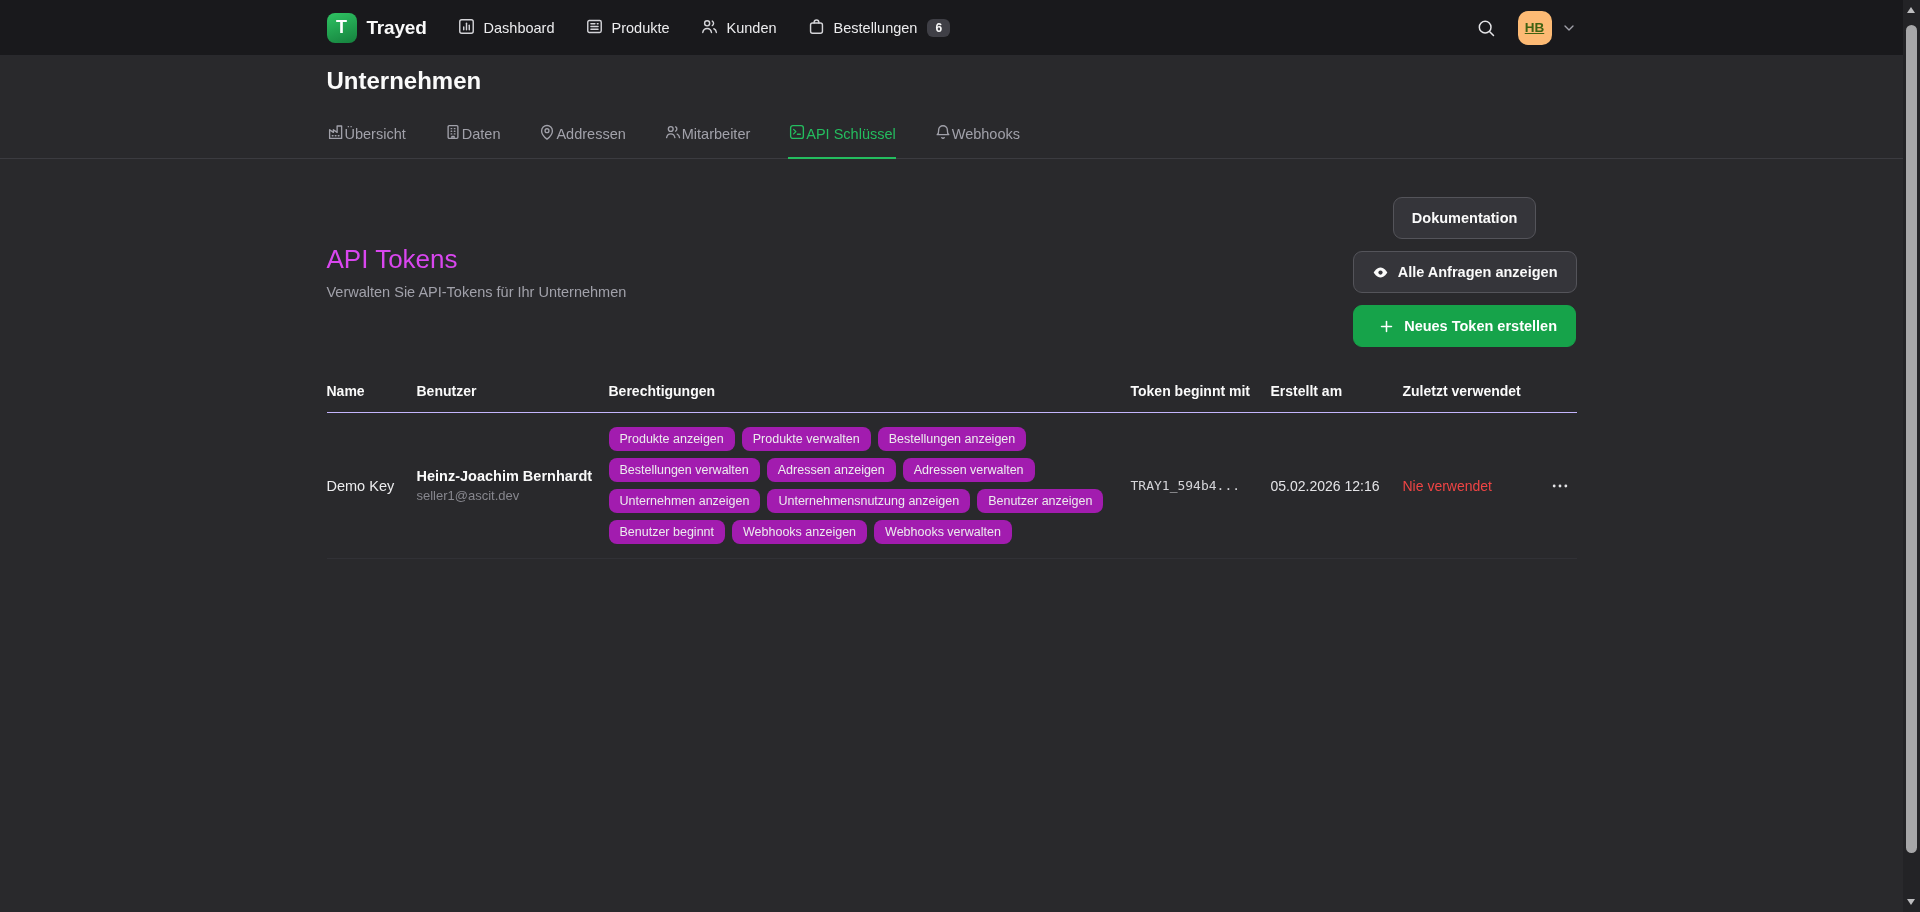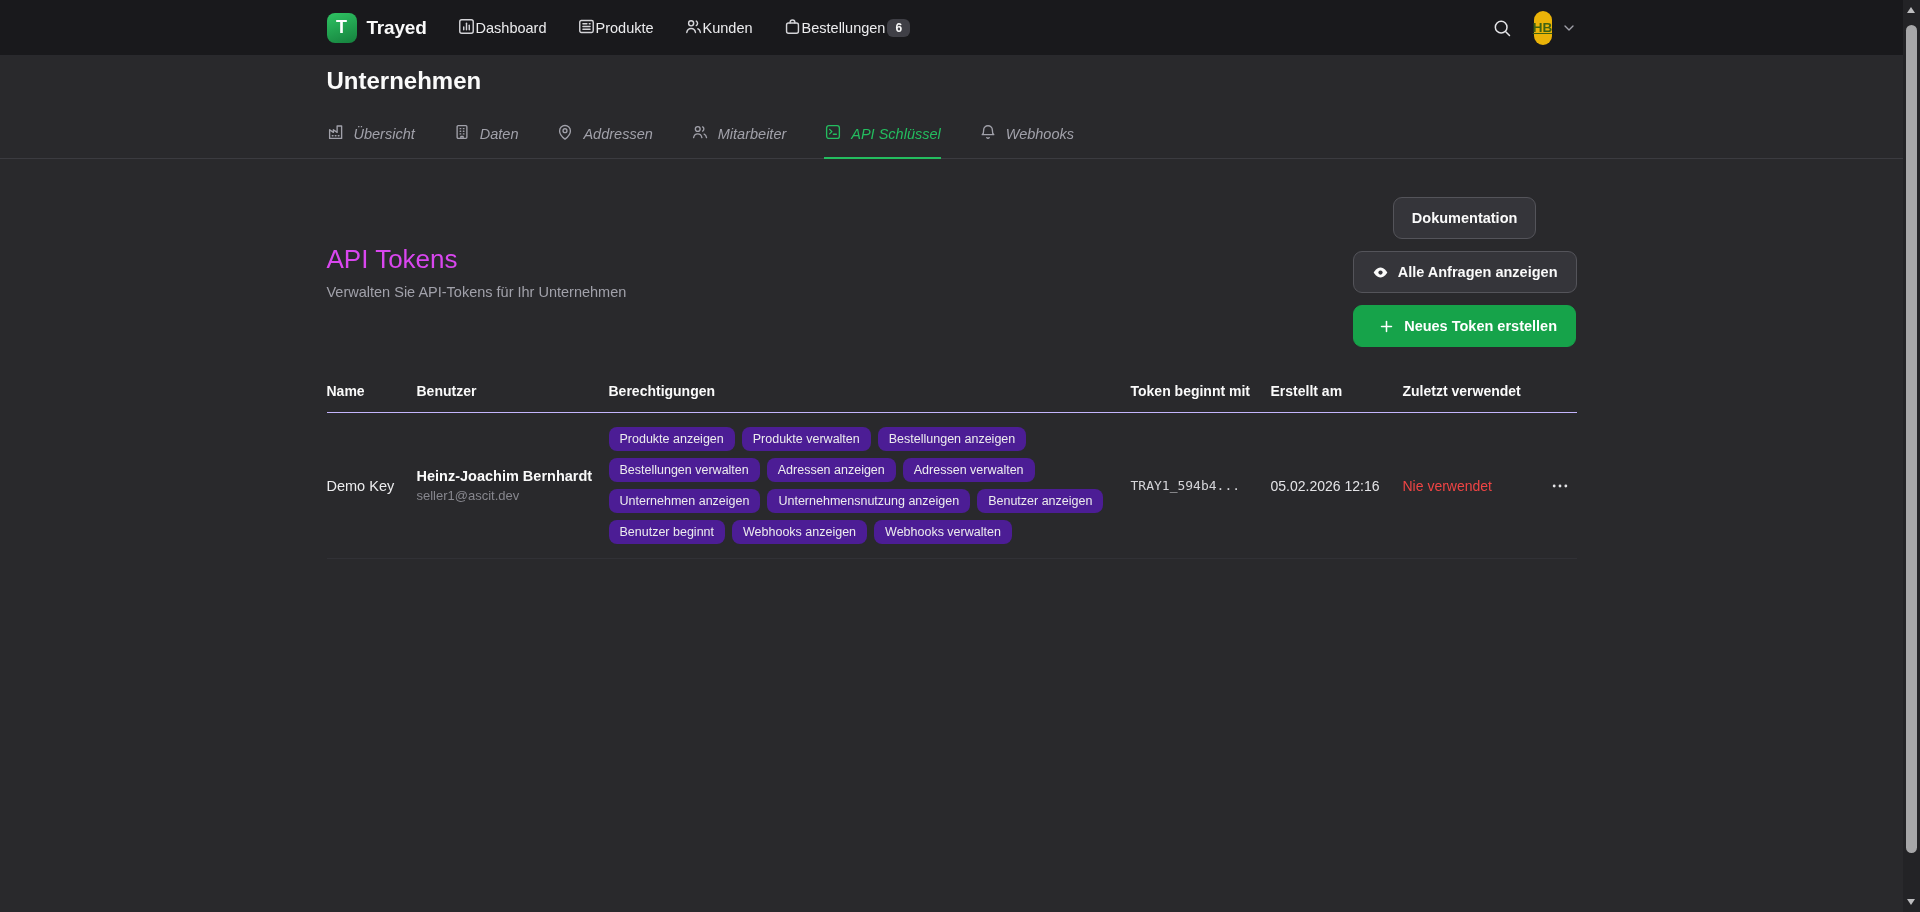--- a/index.html
+++ b/index.html
@@ -17,39 +17,39 @@
   .nav-inner { height: 100%; display: flex; align-items: center; }
   .brand { display: flex; align-items: center; gap: 10px; cursor: pointer; }
   .logo {
     width: 30px; height: 30px; border-radius: 8px;
     background: linear-gradient(160deg, #2fc463 0%, #15803d 100%);
     display: flex; align-items: center; justify-content: center;
     color: #fff; font-weight: 700; font-size: 18px;
   }
   .brand-name { font-size: 19px; font-weight: 700; letter-spacing: -0.2px; color: #fafafa; }
   .nav-items { display: flex; align-items: center; gap: 30px; margin-left: 30px; }
-  .nav-item { display: flex; align-items: center; color: #ececee; font-size: 14.5px; font-weight: 500; cursor: pointer; }
+  .nav-item { display: flex; align-items: center; gap: 8px; color: #ececee; font-size: 14.5px; font-weight: 500; cursor: pointer; }
   .nav-item svg { width: 19px; height: 19px; stroke: #d4d4d8; }
   .nav-badge { background: #3f3f46; color: #fafafa; font-size: 12px; font-weight: 600; padding: 2px 8px; border-radius: 6px; margin-left: 2px; }
   .nav-right { margin-left: auto; display: flex; align-items: center; gap: 22px; }
   .search-btn svg { width: 20px; height: 20px; stroke: #e4e4e7; display: block; cursor: pointer; }
   .account { display: flex; align-items: center; gap: 9px; cursor: pointer; }
   .avatar {
-    width: 18px; height: 34px; border-radius: 10px; background: #eab308;
+    width: 34px; height: 34px; border-radius: 10px; background: #fdba74;
     color: #3f6212; font-size: 13.5px; font-weight: 700;
     display: flex; align-items: center; justify-content: center; text-decoration: underline;
   }
   .chev svg { width: 16px; height: 16px; stroke: #a1a1aa; display: block; }
 
   
   .page-head { border-bottom: 1px solid #3b3b40; }
   .page-title { padding-top: 11px; font-size: 24px; font-weight: 600; color: #fafafa; }
   .tabs { display: flex; gap: 38px; margin-top: 28px; margin-bottom: -1px; }
-  .tab { display: flex; align-items: center; gap: 9px; padding-bottom: 13px; color: #a1a1aa;
-         font-size: 14.5px; font-weight: 500; cursor: pointer; border-bottom: 2px solid transparent; font-style: italic; }
+  .tab { display: flex; align-items: center; padding-bottom: 13px; color: #a1a1aa;
+         font-size: 14.5px; font-weight: 500; cursor: pointer; border-bottom: 2px solid transparent; }
   .tab svg { width: 18px; height: 18px; stroke: #a1a1aa; }
   .tab.active { color: #24bd5f; border-bottom-color: #24bd5f; }
   .tab.active svg { stroke: #24bd5f; }
 
   
   .section-head { margin-top: 38px; display: flex; align-items: center; justify-content: space-between; }
   .section-title { font-size: 26px; font-weight: 400; color: #d946ef; }
   .section-sub { margin-top: 9px; font-size: 14.5px; color: #a1a1aa; }
   .actions { display: flex; align-items: center; gap: 12px; flex-direction: column; }
   .btn {
@@ -65,21 +65,21 @@
   .table { margin-top: 36px; }
   .trow { display: grid; grid-template-columns: 90px 192px 522px 140px 132px 132px 1fr; align-items: center; }
   .thead { border-bottom: 1px solid #c4b5fd; }
   .thead > div { font-size: 14px; font-weight: 700; color: #fafafa; padding-bottom: 13px; }
   .tbody-row { border-bottom: 1px solid #313136; padding: 14px 0; }
   .cell-name { font-size: 14.5px; font-weight: 500; color: #ececee; }
   .user-name { font-size: 14.5px; font-weight: 600; color: #fafafa; }
   .user-email { font-size: 13px; color: #87878e; margin-top: 4px; }
   .chips { display: flex; flex-wrap: wrap; gap: 7px; padding-right: 14px; }
   .chip {
-    background: #4c1d95; color: #ececee; font-size: 12.5px; font-weight: 500;
+    background: #a21caf; color: #ececee; font-size: 12.5px; font-weight: 500;
     padding: 5px 11px; border-radius: 8px; white-space: nowrap;
   }
   .cell-token { font-family: "DejaVu Sans Mono", "Liberation Mono", monospace; font-size: 13px; color: #d4d4d8; }
   .cell-date { font-size: 14px; color: #e4e4e7; }
   .cell-last { font-size: 14px; color: #ef4444; }
   .row-menu { justify-self: end; width: 34px; height: 30px; display: flex; align-items: center; justify-content: center;
               border-radius: 7px; cursor: pointer; }
   .row-menu svg { width: 20px; height: 20px; fill: #e4e4e7; }
 
   

